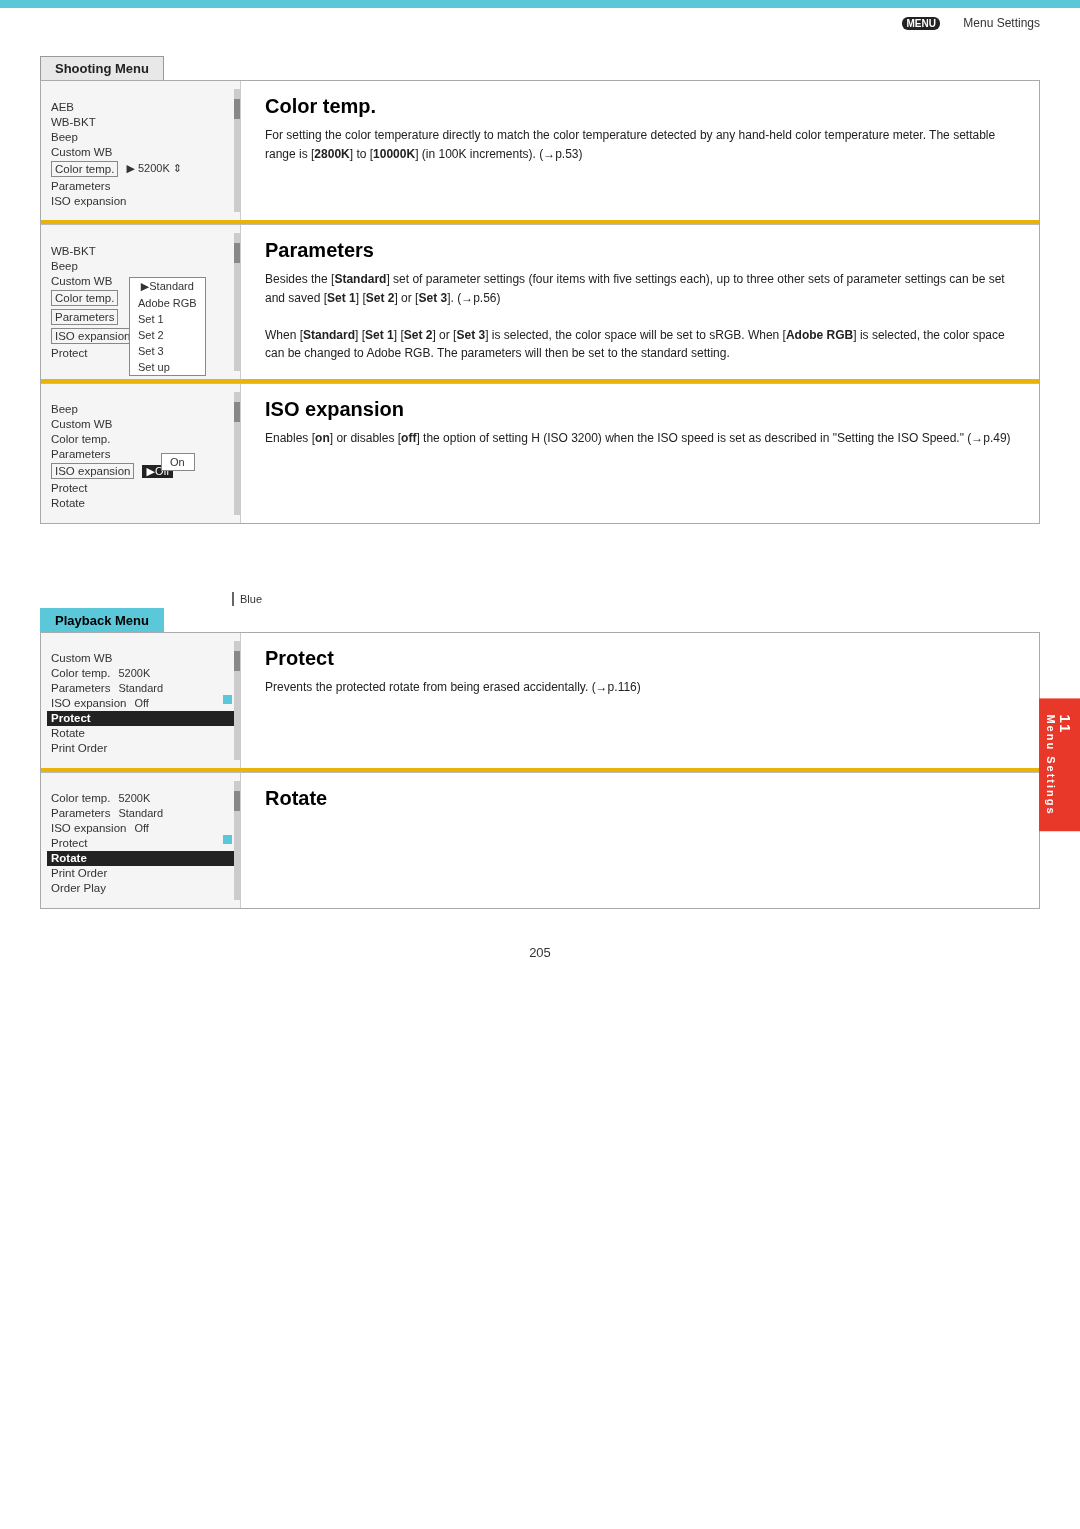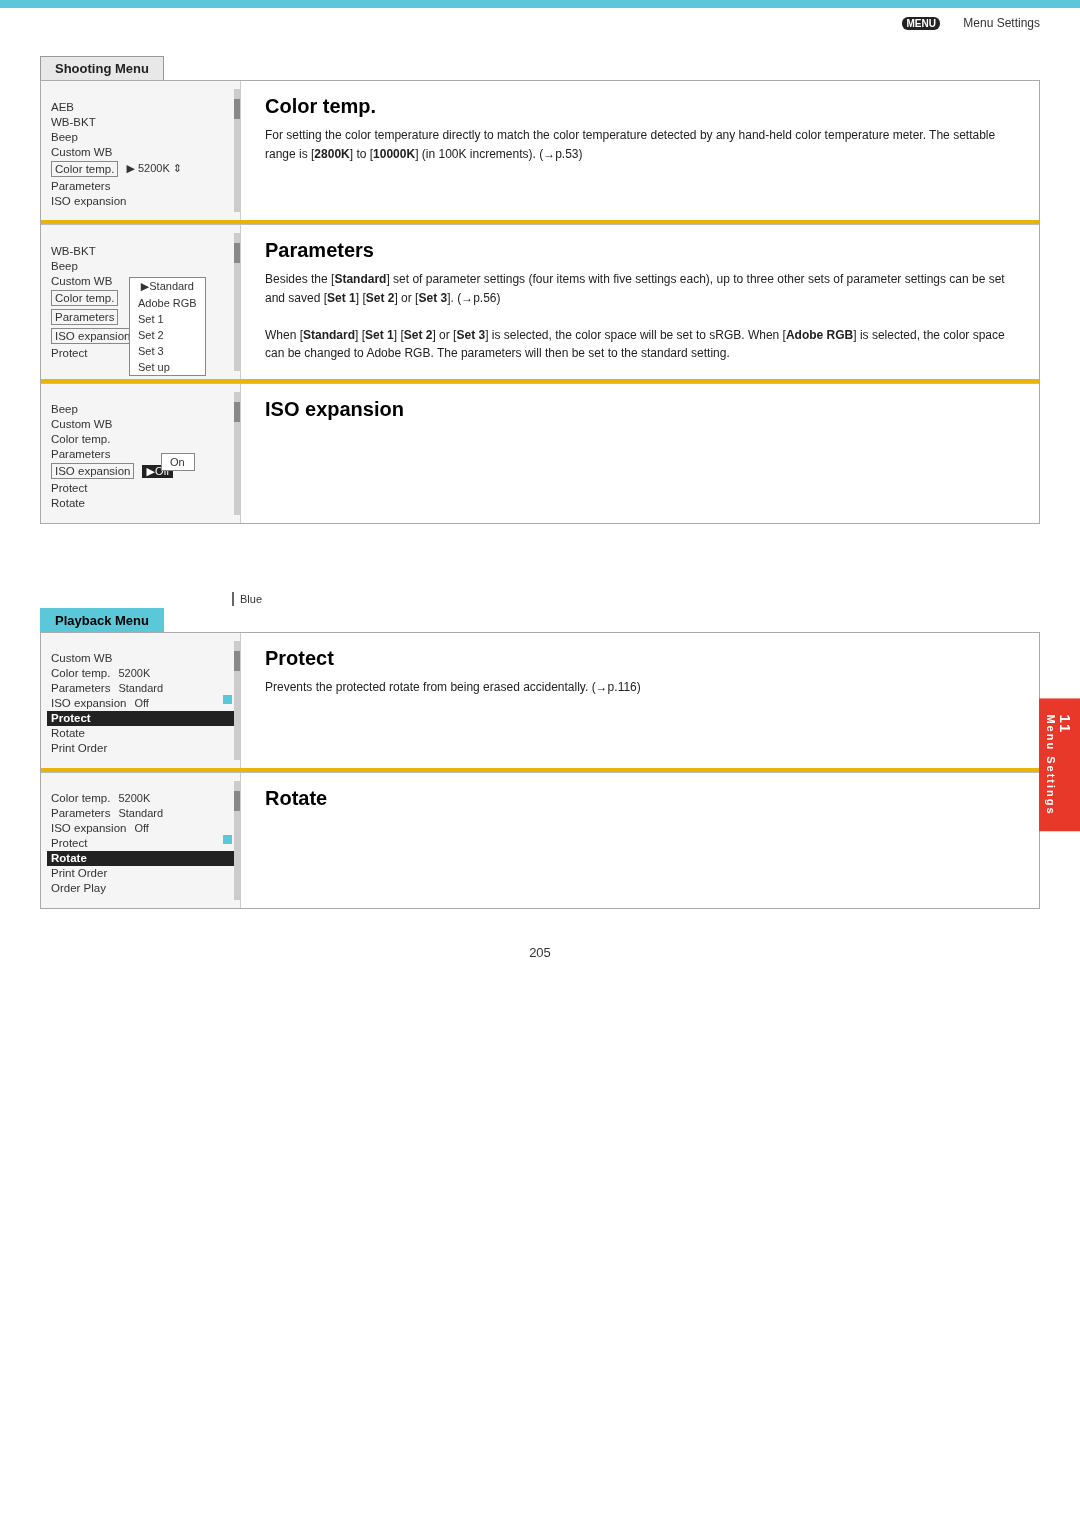--- a/index.html
+++ b/index.html
@@ -284,20 +284,23 @@
 
           <div style="position:absolute; left:120px; top:69px; background:#fff; border:1px solid #888; min-width:34px; z-index:10; font-size:11px;">
             <div style="padding:2px 8px; color:#333;">On</div>
           </div>
           <div class="menu-scrollbar">
             <div class="menu-scrollbar-thumb"></div>
           </div>
         </div>
         <div class="content-panel">
           <div class="entry-title">ISO expansion</div>
+          <div class="entry-desc">
+            Enables [<b>on</b>] or disables [<b>off</b>] the option of setting H (ISO 3200) when the ISO speed is set as described in "Setting the ISO Speed." (→p.49)
+          </div>
         </div>
       </div>
     </div>
   </div>
 
   <div style="height:32px;"></div>
 
   <div class="section">
     
     <div style="display:flex; align-items:center; margin-left:192px; margin-bottom:2px;">

